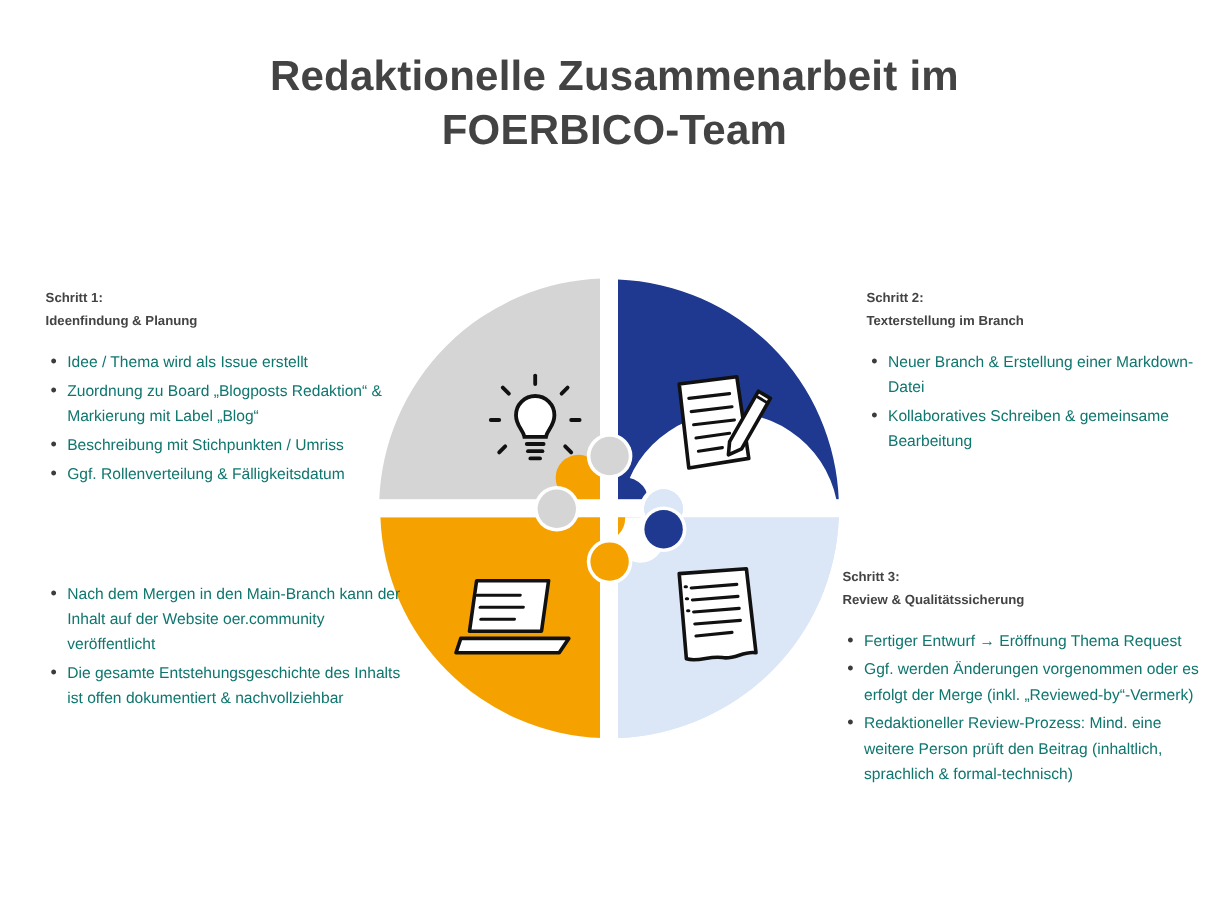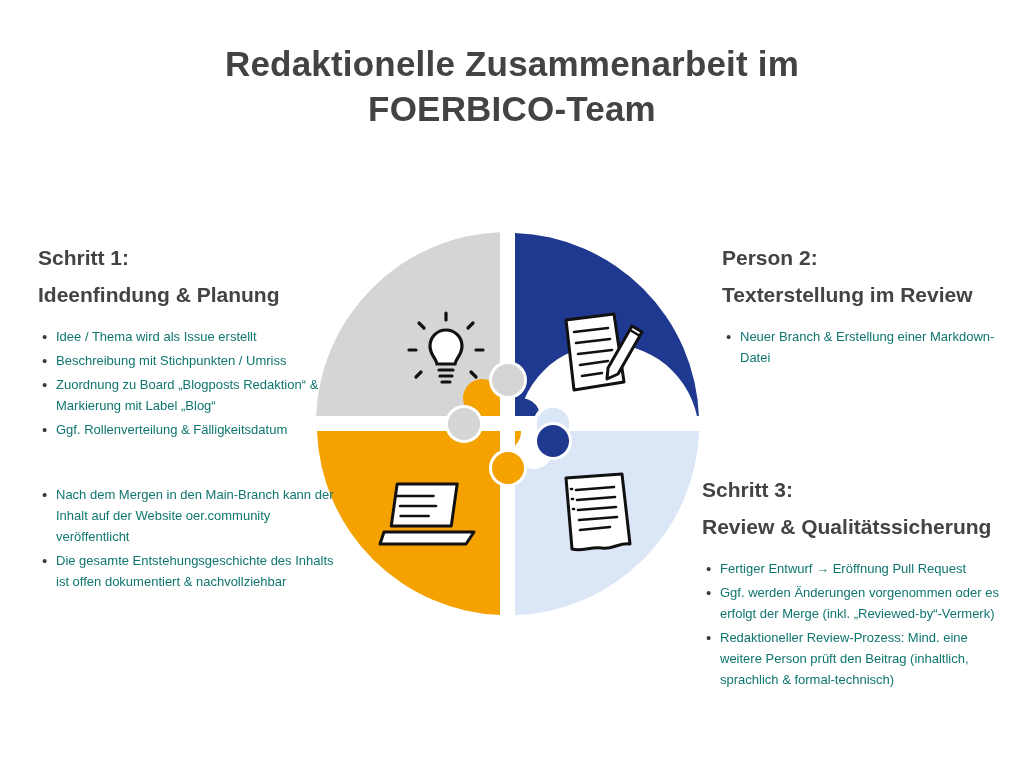--- a/index.html
+++ b/index.html
@@ -39,21 +39,21 @@
     width: 392px;
     height: 392px;
   }
   .wheel svg { display: block; }
 
   
   .block { position: absolute; }
 
   .block h3 {
     margin: 0;
-    font-size: 21px;
+    font-size: 11px;
     font-weight: bold;
     color: #434343;
     line-height: 1.72;
   }
   .block h3 .hl2 { display: block; }
 
   .block ul {
     margin: 12px 0 0 0;
     padding: 0 0 0 18px;
     list-style: none;
@@ -218,46 +218,47 @@
   </svg>
 </div>
 
 <div class="block" id="step1">
   <h3>
     <span>Schritt 1:</span>
     <span class="hl2">Ideenfindung &amp; Planung</span>
   </h3>
   <ul>
     <li>Idee / Thema wird als Issue erstellt</li>
+    <li>Zuordnung zu Board „Blogposts Redaktion“ &amp; Markierung mit Label „Blog“</li>
     <li>Beschreibung mit Stichpunkten / Umriss</li>
-    <li>Zuordnung zu Board „Blogposts Redaktion“ &amp; Markierung mit Label „Blog“</li>
     <li>Ggf. Rollenverteilung &amp; Fälligkeitsdatum</li>
   </ul>
 </div>
 
 <div class="block" id="step2">
   <h3>
-    <span>Person 2:</span>
-    <span class="hl2">Texterstellung im Review</span>
+    <span>Schritt 2:</span>
+    <span class="hl2">Texterstellung im Branch</span>
   </h3>
   <ul>
     <li>Neuer Branch &amp; Erstellung einer Markdown-Datei</li>
+    <li>Kollaboratives Schreiben &amp; gemeinsame Bearbeitung</li>
   </ul>
 </div>
 
 <div class="block" id="step4">
   <ul>
     <li> Nach dem Mergen in den Main-Branch kann der Inhalt auf der Website oer.community veröffentlicht</li>
     <li>Die gesamte Entstehungsgeschichte des Inhalts ist offen dokumentiert &amp; nachvollziehbar</li>
   </ul>
 </div>
 
 <div class="block" id="step3">
   <h3>
     <span>Schritt 3:</span>
     <span class="hl2">Review &amp; Qualitätssicherung</span>
   </h3>
   <ul>
-    <li>Fertiger Entwurf → Eröffnung Pull Request</li>
+    <li>Fertiger Entwurf → Eröffnung Thema Request</li>
     <li>Ggf. werden Änderungen vorgenommen oder es erfolgt der Merge (inkl. „Reviewed-by“-Vermerk)</li>
     <li>Redaktioneller Review-Prozess: Mind. eine weitere Person prüft den Beitrag (inhaltlich, sprachlich &amp; formal-technisch)</li>
   </ul>
 </div>
 
 </body></html>

